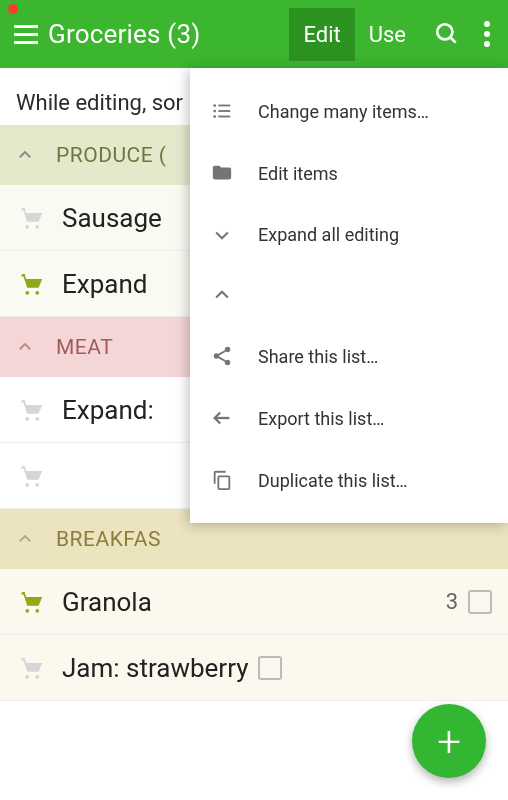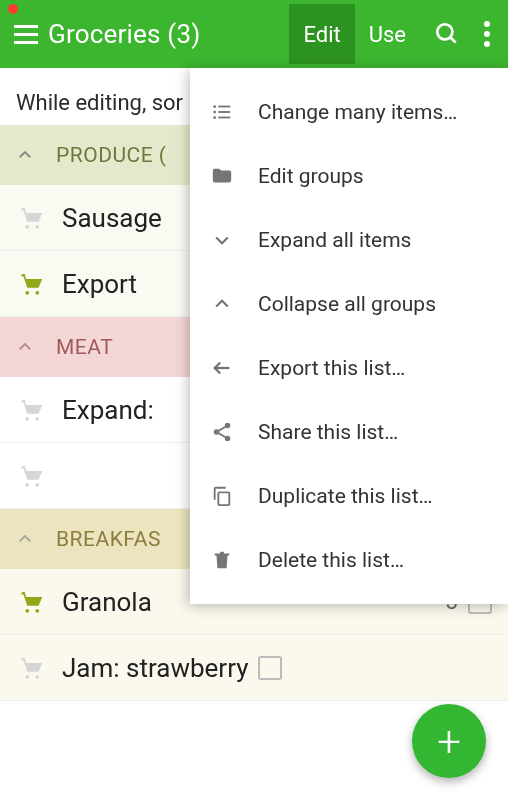--- a/index.html
+++ b/index.html
@@ -42,21 +42,21 @@
     height: 3px;
     background: #fff;
   }
   .app-title {
     font-size: 26px;
     font-weight: 400;
     letter-spacing: 0.2px;
     flex: 1;
   }
   .tab {
-    height: 60px;
+    height: 53px;
     padding: 16px 14px;
     font-size: 22px;
     display: flex;
     align-items: center;
     color: #fff;
   }
   .tab.active { background: #2c9220; }
   .search-icon { padding: 0 14px; }
   .more-icon { padding: 0 18px 0 10px; display: flex; flex-direction: column; gap: 4px; }
   .more-icon span { width: 6px; height: 6px; background: #fff; border-radius: 50%; }
@@ -132,21 +132,21 @@
     right: 0;
     background: #fff;
     box-shadow: -2px 2px 12px rgba(0,0,0,0.25);
     z-index: 10;
     padding: 12px 0;
   }
   .menu-item {
     display: flex;
     align-items: center;
     padding: 20px 18px;
-    font-size: 21px;
+    font-size: 18px;
     color: #333;
   }
   .menu-item .micon {
     width: 28px;
     margin-right: 22px;
     display: flex;
     align-items: center;
     justify-content: center;
     color: #757575;
   }
@@ -201,21 +201,21 @@
 </div>
 
 <div class="item produce-bg">
   <span class="cart-icon">
     <svg width="30" height="30" viewBox="0 0 24 24" fill="#8fa918">
         <path d="M7 4h-2l-1 2h2l3 9h9l3-7H8"></path>
         <circle cx="9" cy="19" r="1.5"></circle>
         <circle cx="17" cy="19" r="1.5"></circle>
       </svg>
   </span>
-  <span class="item-label">Export</span>
+  <span class="item-label">Expand</span>
 </div>
 
 <div class="group-header meat">
   <span class="chev">
     <svg width="18" height="18" viewBox="0 0 24 24" fill="none" stroke="#b88" stroke-width="2.5">
         <polyline points="5 15 12 8 19 15"></polyline>
       </svg>
   </span>
   <span>MEAT</span>
 </div>
@@ -292,69 +292,60 @@
         </svg>
     </span>
     <span>Change many items…</span>
   </div>
   <div class="menu-item">
     <span class="micon">
       <svg width="22" height="22" viewBox="0 0 24 24" fill="#757575">
           <path d="M2 6a2 2 0 0 1 2-2h5l2 2h9a2 2 0 0 1 2 2v9a2 2 0 0 1-2 2H4a2 2 0 0 1-2-2z"></path>
         </svg>
     </span>
-    <span>Edit groups</span>
+    <span>Edit items</span>
   </div>
   <div class="menu-item">
     <span class="micon">
       <svg width="20" height="20" viewBox="0 0 24 24" fill="none" stroke="#757575" stroke-width="2.5">
           <polyline points="5 9 12 16 19 9"></polyline>
         </svg>
     </span>
-    <span>Expand all items</span>
+    <span>Expand all editing</span>
   </div>
   <div class="menu-item">
     <span class="micon">
       <svg width="20" height="20" viewBox="0 0 24 24" fill="none" stroke="#757575" stroke-width="2.5">
           <polyline points="5 15 12 8 19 15"></polyline>
         </svg>
     </span>
-    <span>Collapse all groups</span>
-  </div>
-  <div class="menu-item">
-    <span class="micon">
-      <svg width="22" height="22" viewBox="0 0 24 24" fill="none" stroke="#757575" stroke-width="2.5">
-          <line x1="20" y1="12" x2="4" y2="12"></line>
-          <polyline points="10 6 4 12 10 18"></polyline>
-        </svg>
-    </span>
-    <span>Export this list…</span>
   </div>
   <div class="menu-item">
     <span class="micon">
       <svg width="22" height="22" viewBox="0 0 24 24" fill="#757575">
           <circle cx="18" cy="5" r="3"></circle>
           <circle cx="6" cy="12" r="3"></circle>
           <circle cx="18" cy="19" r="3"></circle>
           <line x1="8.5" y1="10.5" x2="15.5" y2="6.5" stroke="#757575" stroke-width="2"></line>
           <line x1="8.5" y1="13.5" x2="15.5" y2="17.5" stroke="#757575" stroke-width="2"></line>
         </svg>
     </span>
     <span>Share this list…</span>
   </div>
   <div class="menu-item">
     <span class="micon">
+      <svg width="22" height="22" viewBox="0 0 24 24" fill="none" stroke="#757575" stroke-width="2.5">
+          <line x1="20" y1="12" x2="4" y2="12"></line>
+          <polyline points="10 6 4 12 10 18"></polyline>
+        </svg>
+    </span>
+    <span>Export this list…</span>
+  </div>
+  <div class="menu-item">
+    <span class="micon">
       <svg width="22" height="22" viewBox="0 0 24 24" fill="none" stroke="#757575" stroke-width="2">
           <rect x="8" y="8" width="12" height="14" rx="1"></rect>
           <path d="M4 16V4a1 1 0 0 1 1-1h11"></path>
         </svg>
     </span>
     <span>Duplicate this list…</span>
   </div>
-  <div class="menu-item">
-    <span class="micon">
-      <svg width="22" height="22" viewBox="0 0 24 24" fill="#757575">
-          <path d="M6 7h12l-1 14H7zM4 5h16v2H4zm6-2h4v2h-4z"></path>
-        </svg>
-    </span>
-    <span>Delete this list…</span>
-  </div>
 </div>
 
 </body></html>

